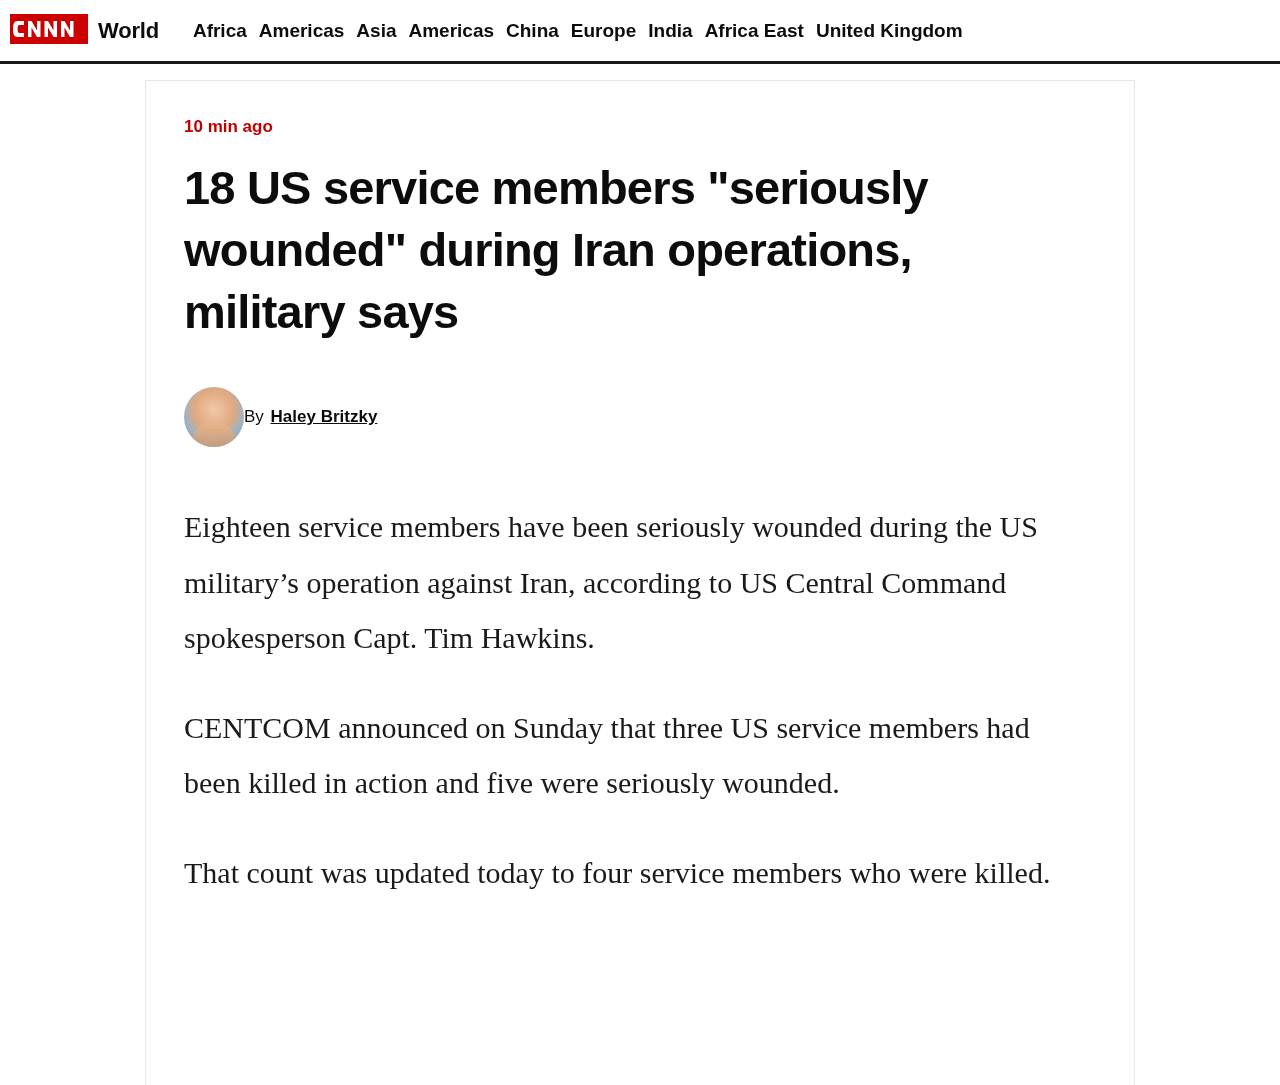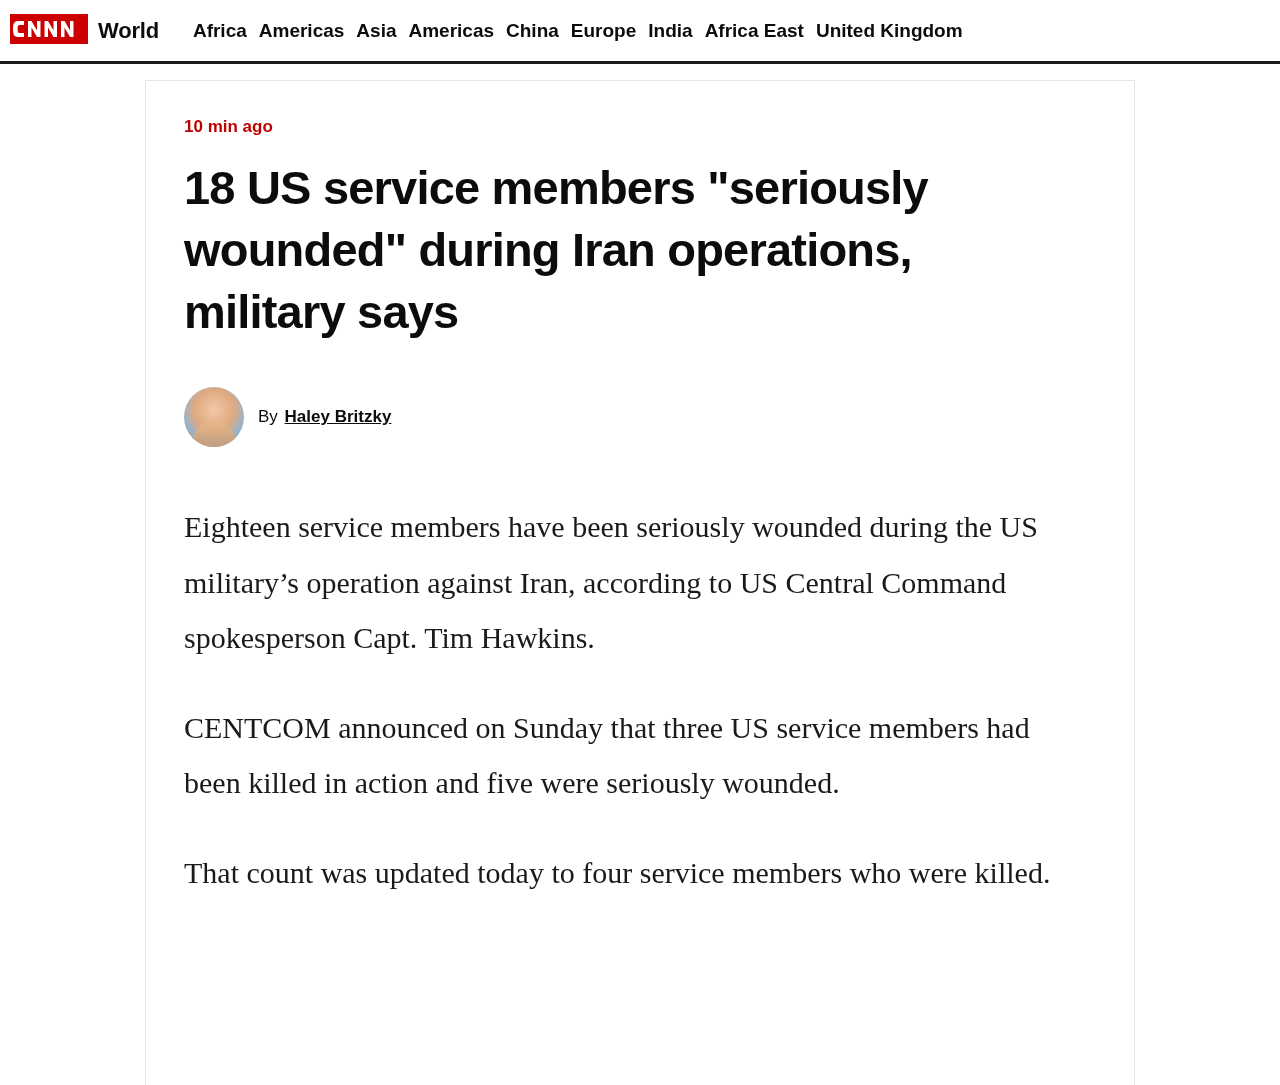--- a/index.html
+++ b/index.html
@@ -86,21 +86,20 @@
     line-height: 1.32;
     font-weight: bold;
     letter-spacing: -0.8px;
     color: #0c0c0c;
     margin: 0 0 44px 0;
     max-width: 930px;
   }
   .byline {
     display: flex;
     align-items: center;
-    gap: 14px;
     margin-bottom: 52px;
     text-align: right;
   }
   .avatar {
     width: 60px;
     height: 60px;
     border-radius: 50%;
     background: radial-gradient(circle at 50% 38%, #f0c9a8 0%, #e0a97f 42%, #9fb3c4 63%, #7d94a8 100%);
     position: relative;
     overflow: hidden;

